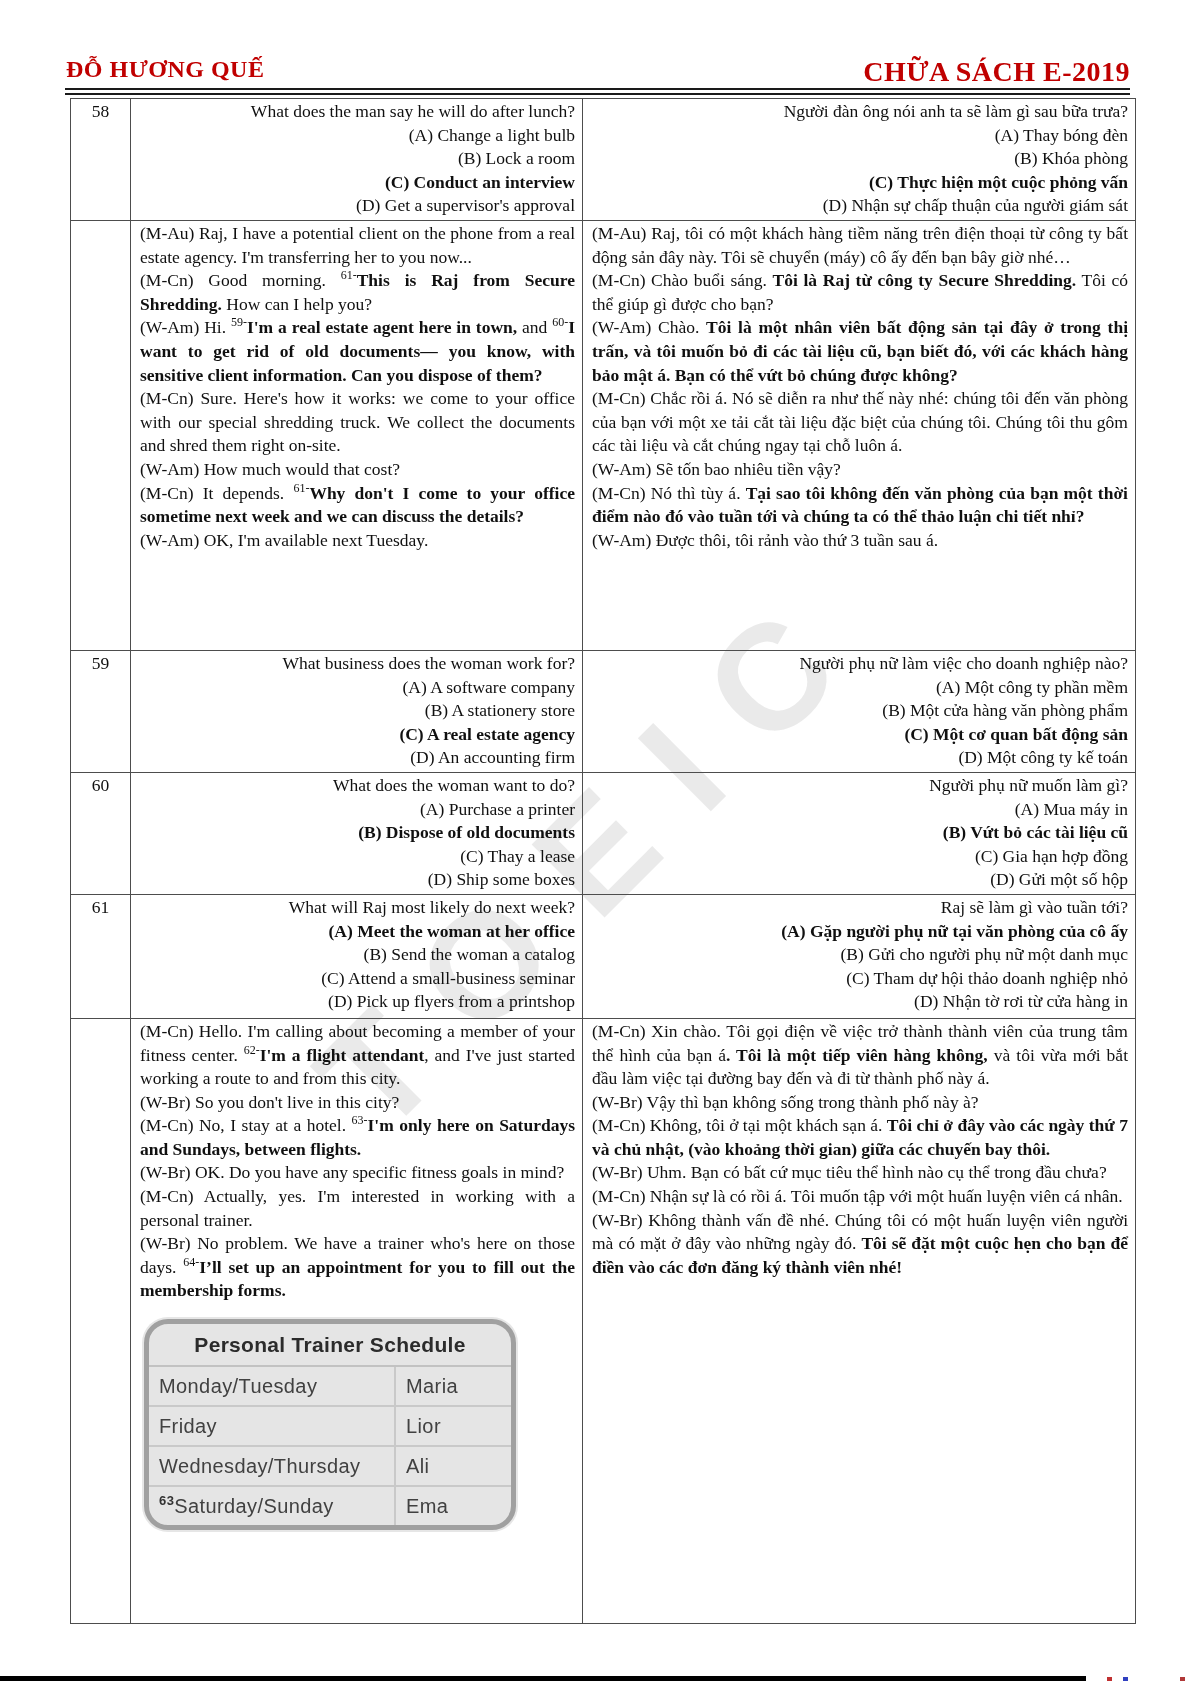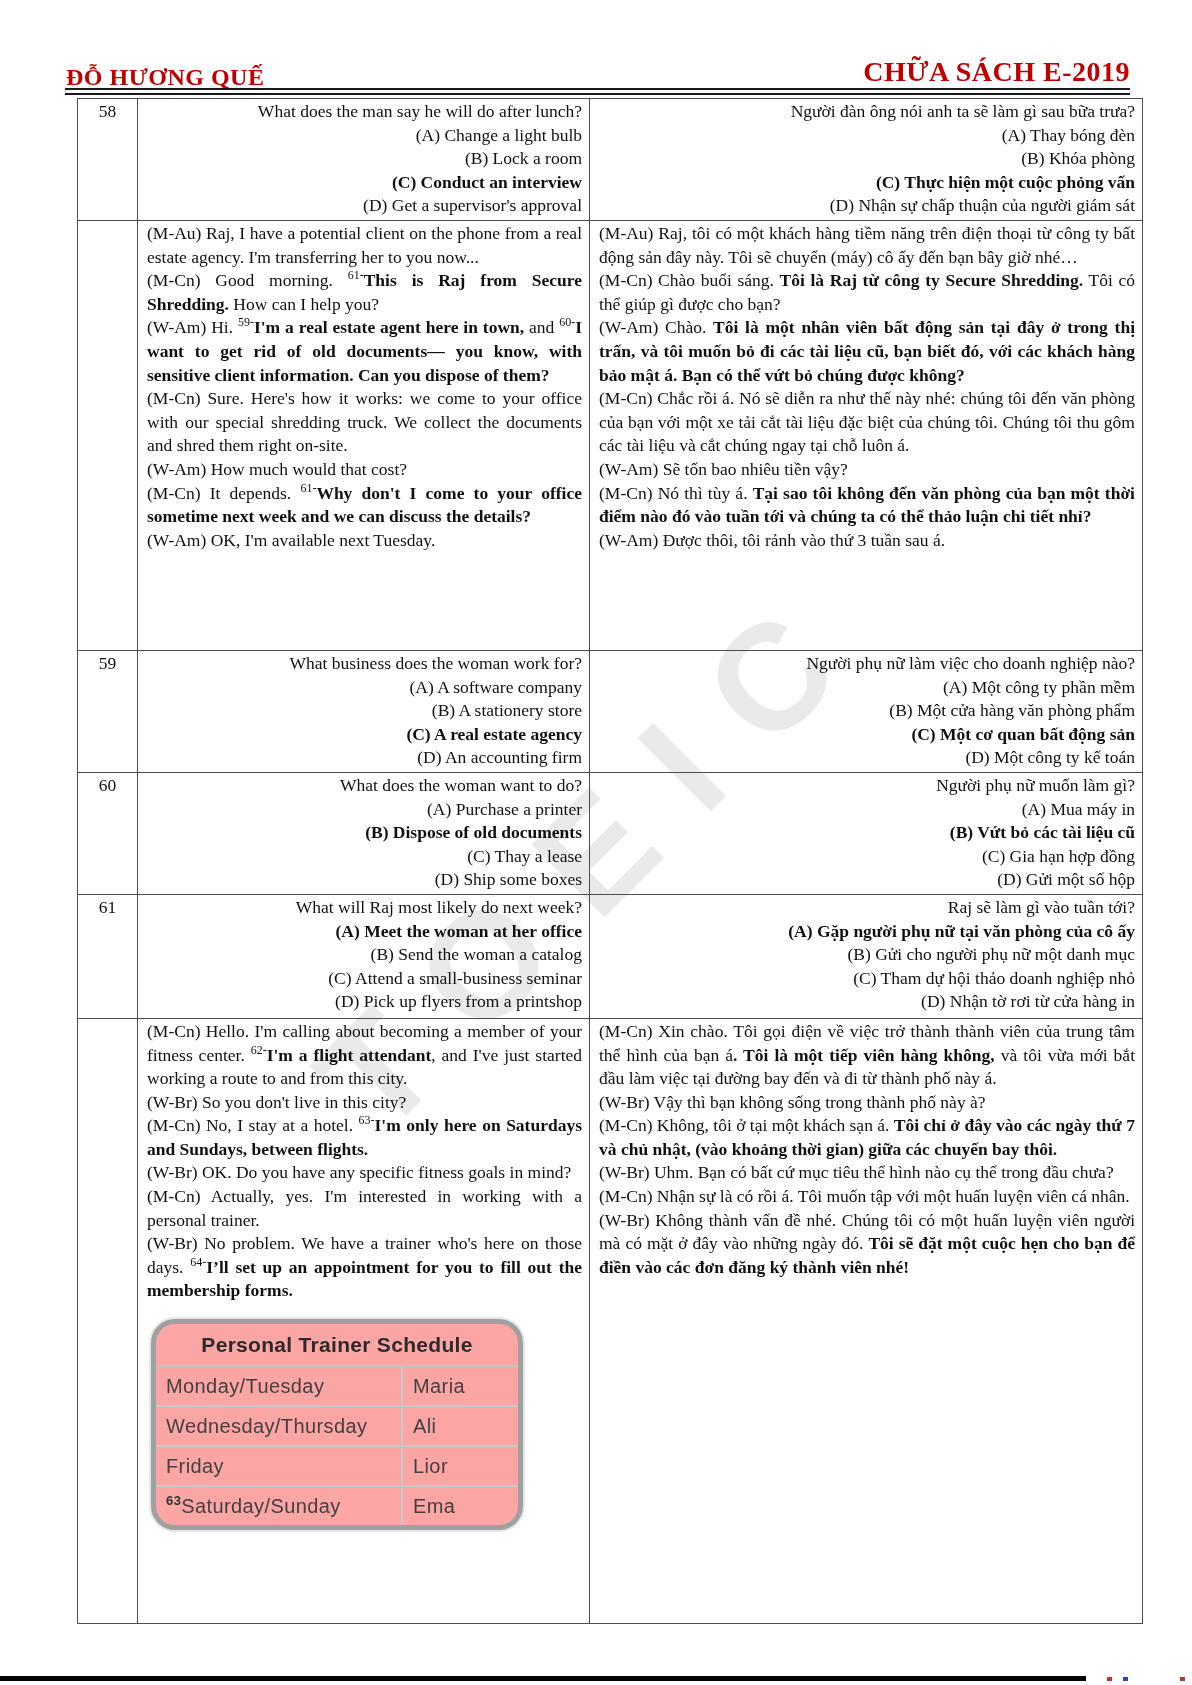--- a/index.html
+++ b/index.html
@@ -11,53 +11,53 @@
   
   .watermark {
     position:absolute; left:40px; top:770px; width:1100px; height:160px;
     transform:rotate(-45deg); transform-origin:50% 50%;
     font-family:"Liberation Sans", sans-serif; font-weight:bold;
     font-size:150px; letter-spacing:50px; text-align:center;
     color:rgba(80,80,80,0.12); white-space:nowrap; pointer-events:none;
   }
   
   .hdr-left {
-    position:absolute; left:66px; top:64px; font-size:24px; font-weight:bold;
+    position:absolute; left:66px; top:56px; font-size:24px; font-weight:bold;
     color:#c00000; letter-spacing:0.5px;
   }
   .hdr-right {
     position:absolute; right:62px; top:56px; font-size:28px; font-weight:bold;
     color:#c00000; letter-spacing:0.5px;
   }
   .dbl-line {
     position:absolute; left:65px; top:88px; width:1065px; height:7px;
     border-top:2.4px solid #1a1a1a; border-bottom:2px solid #1a1a1a;
   }
   
   table.main {
-    position:absolute; left:77px; top:98px; width:1065px;
+    position:absolute; left:70px; top:98px; width:1065px;
     border-collapse:collapse; table-layout:fixed;padding-left:21px;
   }
   table.main td {
     border:1.4px solid #4d4d4d; vertical-align:top;
     font-size:17.5px; line-height:23.6px;
   }
   td.num { text-align:center; padding-top:1px; }
   td.cell { padding:1px 7px 2px 9px; }
   td.just p { text-align:justify; }
   .ln { white-space:nowrap;text-align:right; }
   .b, td .b { font-weight:bold; }
   sup { font-size:12px; line-height:0; vertical-align:super; }
   tr.r58 { height:117px; } tr.rt1 { height:430px; }
   tr.r59 { height:117px; } tr.r60 { height:116px; }
   tr.r61 { height:124px; } tr.rt2 { height:605px; }
   
   .sched {
     margin:16px 0 0 4px; width:372px;
-    border:5px solid #a0a0a0; border-radius:24px; background:#fca5a5;
+    border:5px solid #a0a0a0; border-radius:24px; background:#e5e5e5;
     font-family:"Liberation Sans", sans-serif; color:#3c3c3c;
     box-shadow:0 0 0 2px #e6e6e6; overflow:hidden;
   }
   .sched-title {
     text-align:center; font-weight:bold; font-size:21px; color:#2b2b2b;
     padding:9px 4px 8px 4px; border-bottom:2.5px solid #c2c2c2;
     letter-spacing:0.3px;
   }
   table.sched-tbl { width:100%; border-collapse:collapse; }
   table.sched-tbl td {
@@ -200,26 +200,26 @@
 
         <div class="sched">
           <div class="sched-title">Personal Trainer Schedule</div>
           <table class="sched-tbl">
             <tbody>
                   <tr>
               <td class="sch-day"><span>Monday/Tuesday</span></td>
               <td class="sch-name">Maria</td>
             </tr>
             <tr>
+              <td class="sch-day"><span>Friday</span></td>
+              <td class="sch-name">Lior</td>
+            </tr>
+            <tr>
               <td class="sch-day"><span>Wednesday/Thursday</span></td>
               <td class="sch-name">Ali</td>
-            </tr>
-            <tr>
-              <td class="sch-day"><span>Friday</span></td>
-              <td class="sch-name">Lior</td>
             </tr>
             <tr>
               <td class="sch-day"><sup>63</sup><span>Saturday/Sunday</span></td>
               <td class="sch-name">Ema</td>
             </tr>
           </tbody>
               </table>
         </div>
       </td>
       <td class="cell just">

